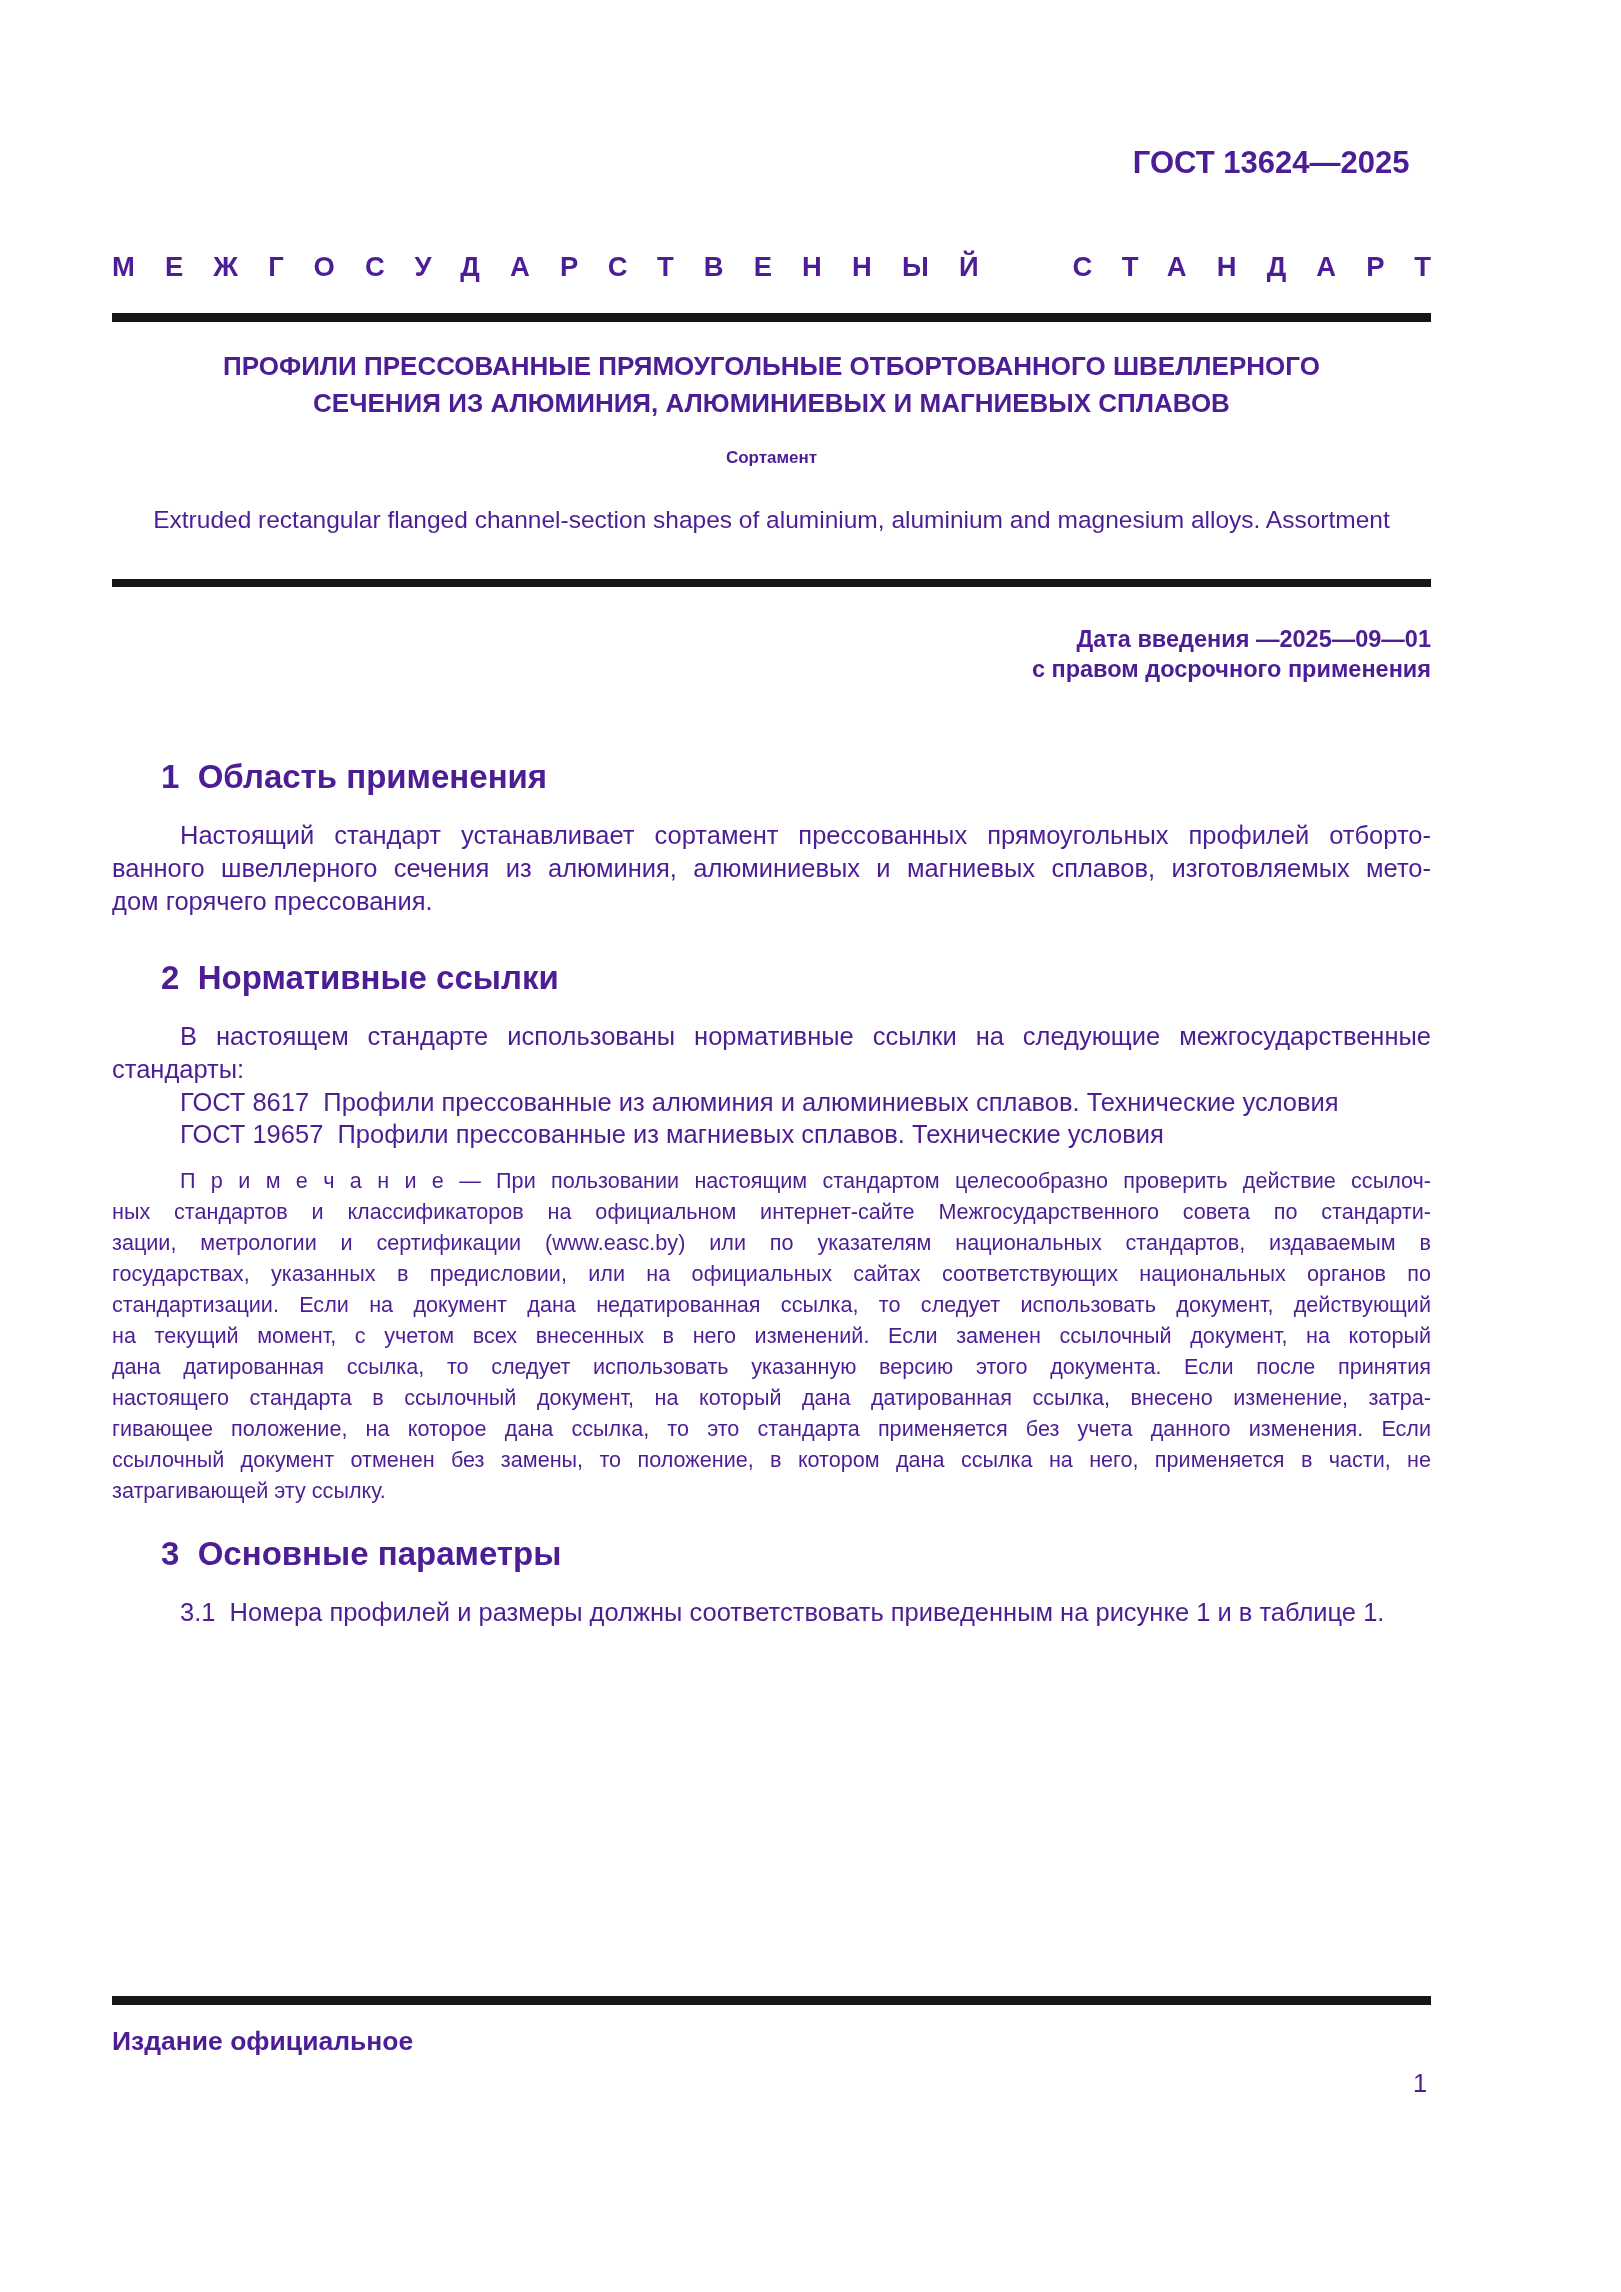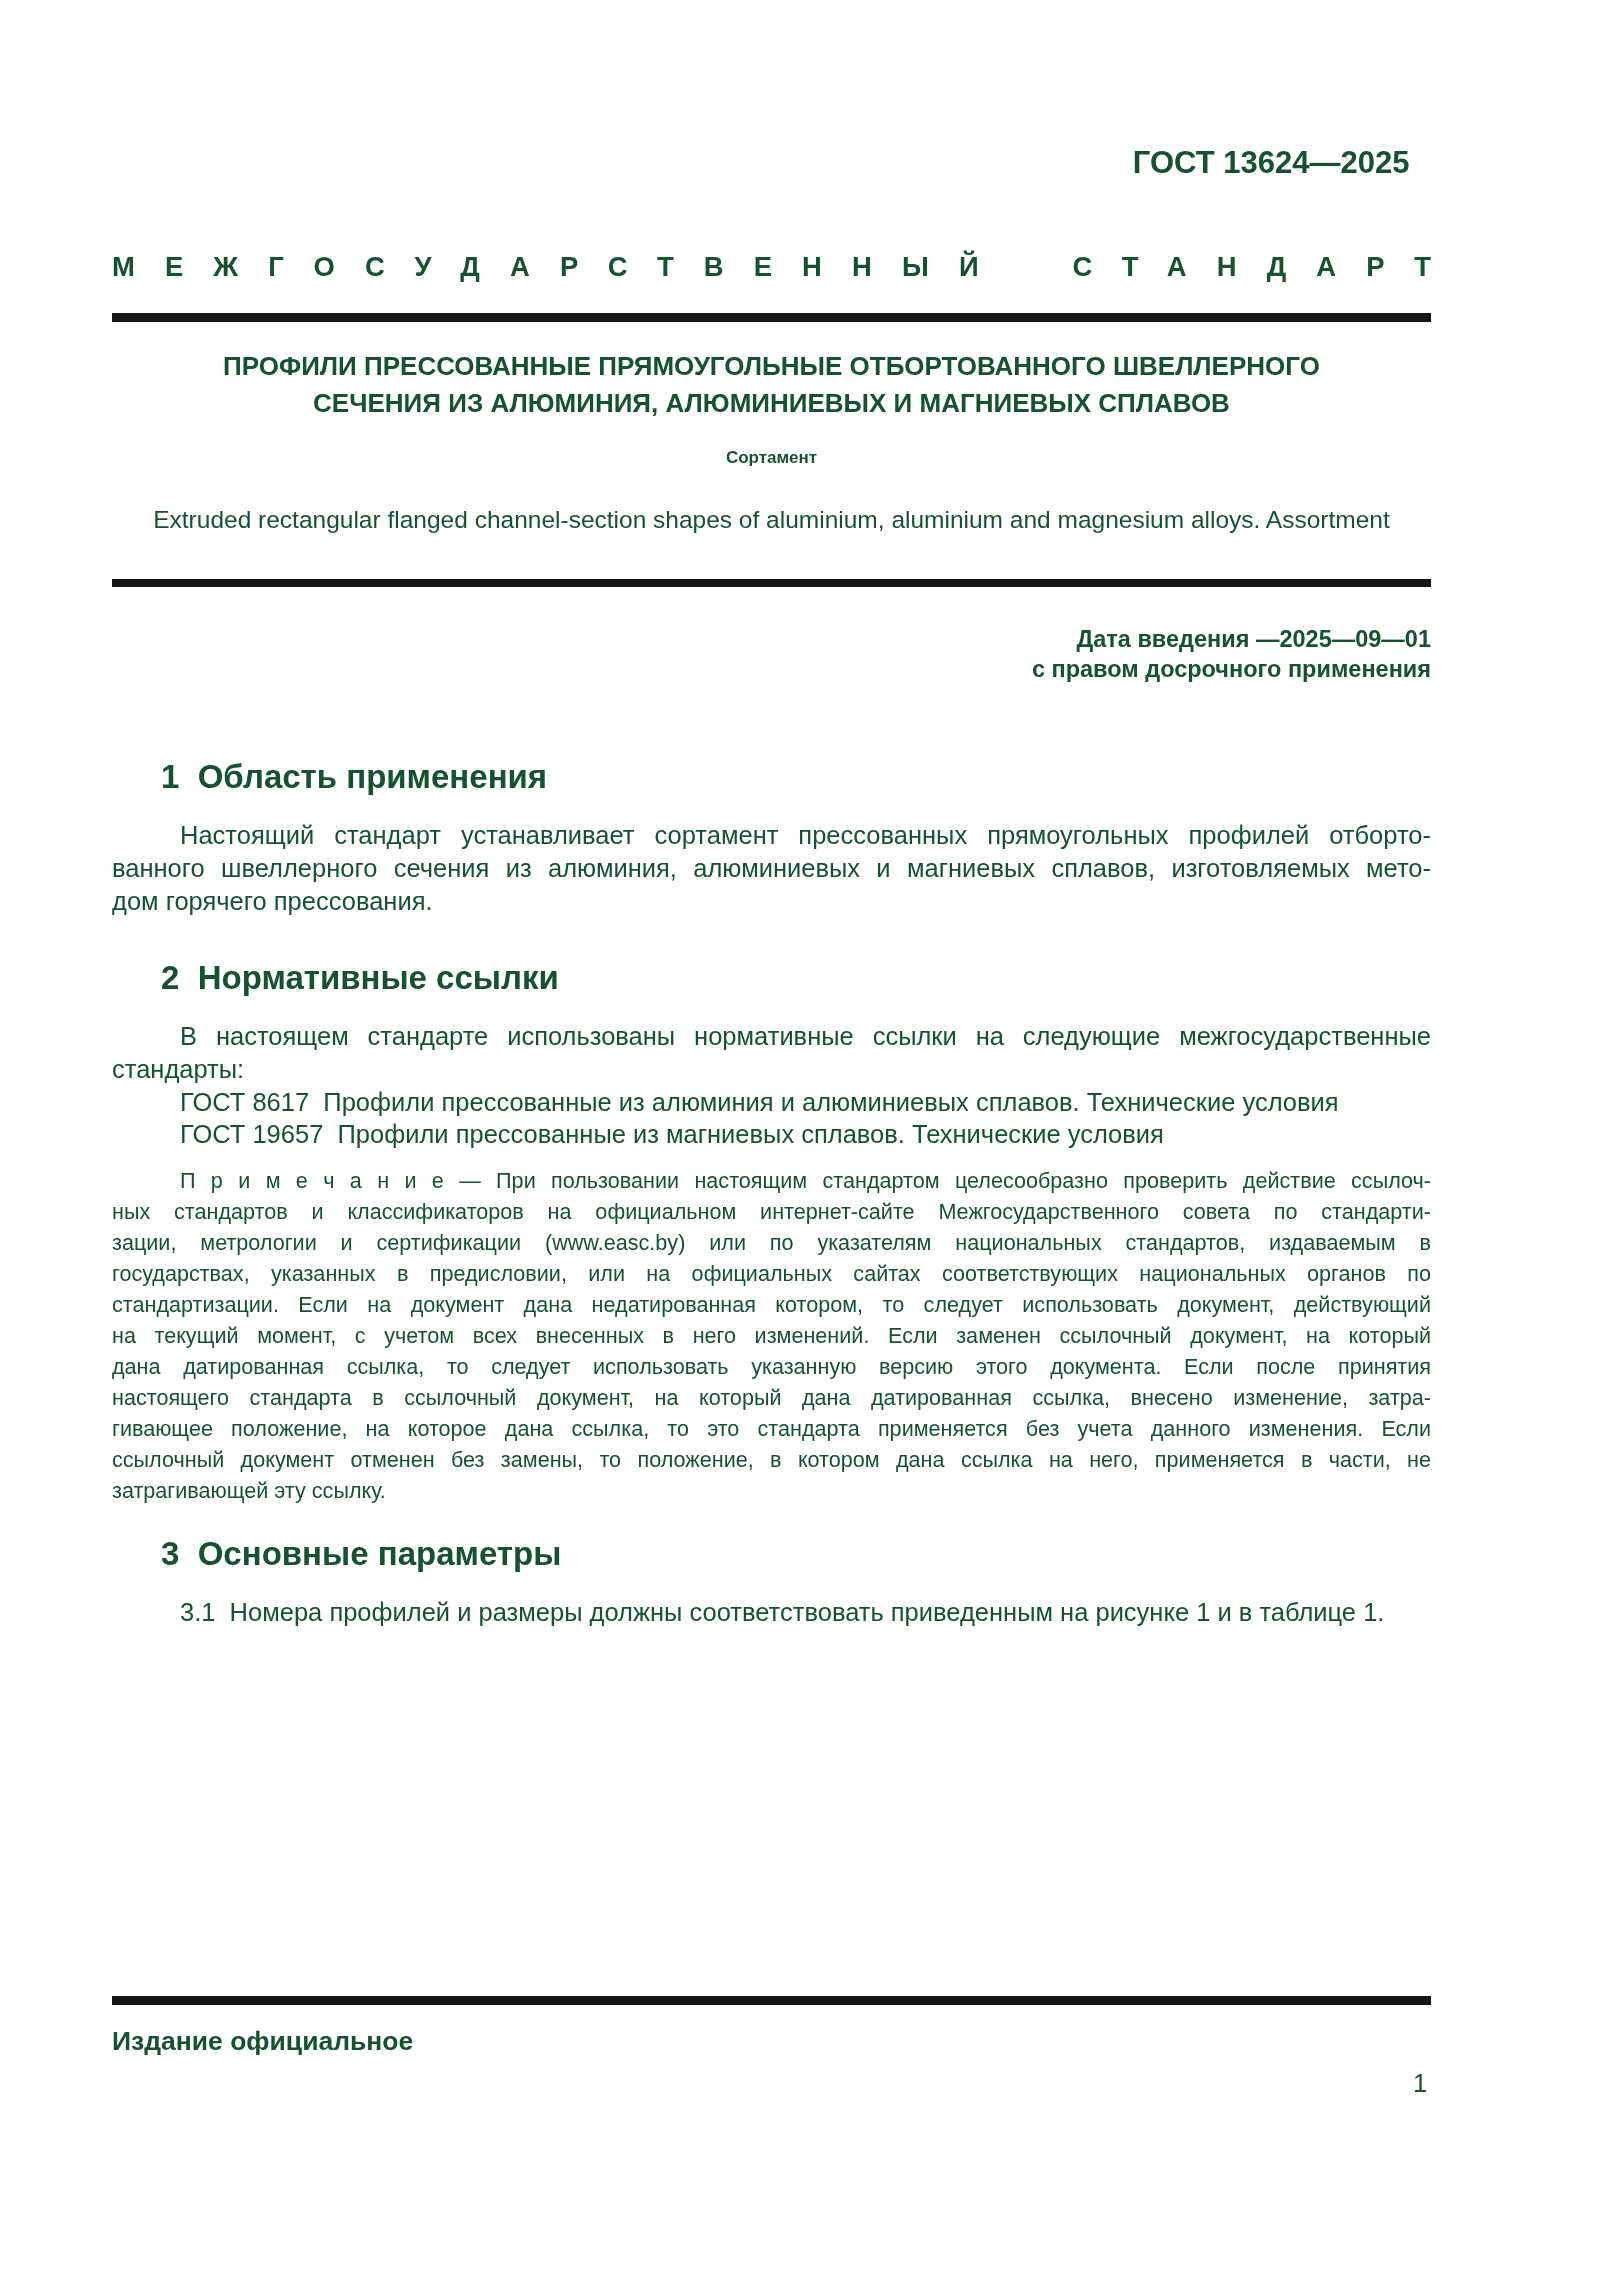--- a/index.html
+++ b/index.html
@@ -6,21 +6,21 @@
     margin: 0;
     padding: 0;
     background: #ffffff;
   }
   .page {
     position: relative;
     width: 1621px;
     height: 2155px;
     background: #ffffff;
     font-family: "Liberation Sans", "DejaVu Sans", sans-serif;
-    color: #14532d;
+    color: #4c1d95;
     overflow: hidden;
   }
   .col {
     position: absolute;
     left: 112px;
     width: 1319px;
   }
   .doc-number {
     top: 147px;
     font-size: 31px;
@@ -167,21 +167,21 @@
   </div>
 
   <div class="col body-text indent ref1">ГОСТ 8617  Профили прессованные из алюминия и алюминиевых сплавов. Технические условия</div>
   <div class="col body-text indent ref2">ГОСТ 19657  Профили прессованные из магниевых сплавов. Технические условия</div>
 
   <div class="col note-block">
     <div class="jline indent">П р и м е ч а н и е  — При пользовании настоящим стандартом целесообразно проверить действие ссылоч-</div>
     <div class="jline">ных стандартов и классификаторов на официальном интернет-сайте Межгосударственного совета по стандарти-</div>
     <div class="jline">зации, метрологии и сертификации (www.easc.by) или по указателям национальных стандартов, издаваемым в</div>
     <div class="jline">государствах, указанных в предисловии, или на официальных сайтах соответствующих национальных органов по</div>
-    <div class="jline">стандартизации. Если на документ дана недатированная котором, то следует использовать документ, действующий</div>
+    <div class="jline">стандартизации. Если на документ дана недатированная ссылка, то следует использовать документ, действующий</div>
     <div class="jline">на текущий момент, с учетом всех внесенных в него изменений. Если заменен ссылочный документ, на который</div>
     <div class="jline">дана датированная ссылка, то следует использовать указанную версию этого документа. Если после принятия</div>
     <div class="jline">настоящего стандарта в ссылочный документ, на который дана датированная ссылка, внесено изменение, затра-</div>
     <div class="jline">гивающее положение, на которое дана ссылка, то это стандарта применяется без учета данного изменения. Если</div>
     <div class="jline">ссылочный документ отменен без замены, то положение, в котором дана ссылка на него, применяется в части, не</div>
     <div>затрагивающей эту ссылку.</div>
   </div>
 
   <div class="col heading h3">3  Основные параметры</div>
 

